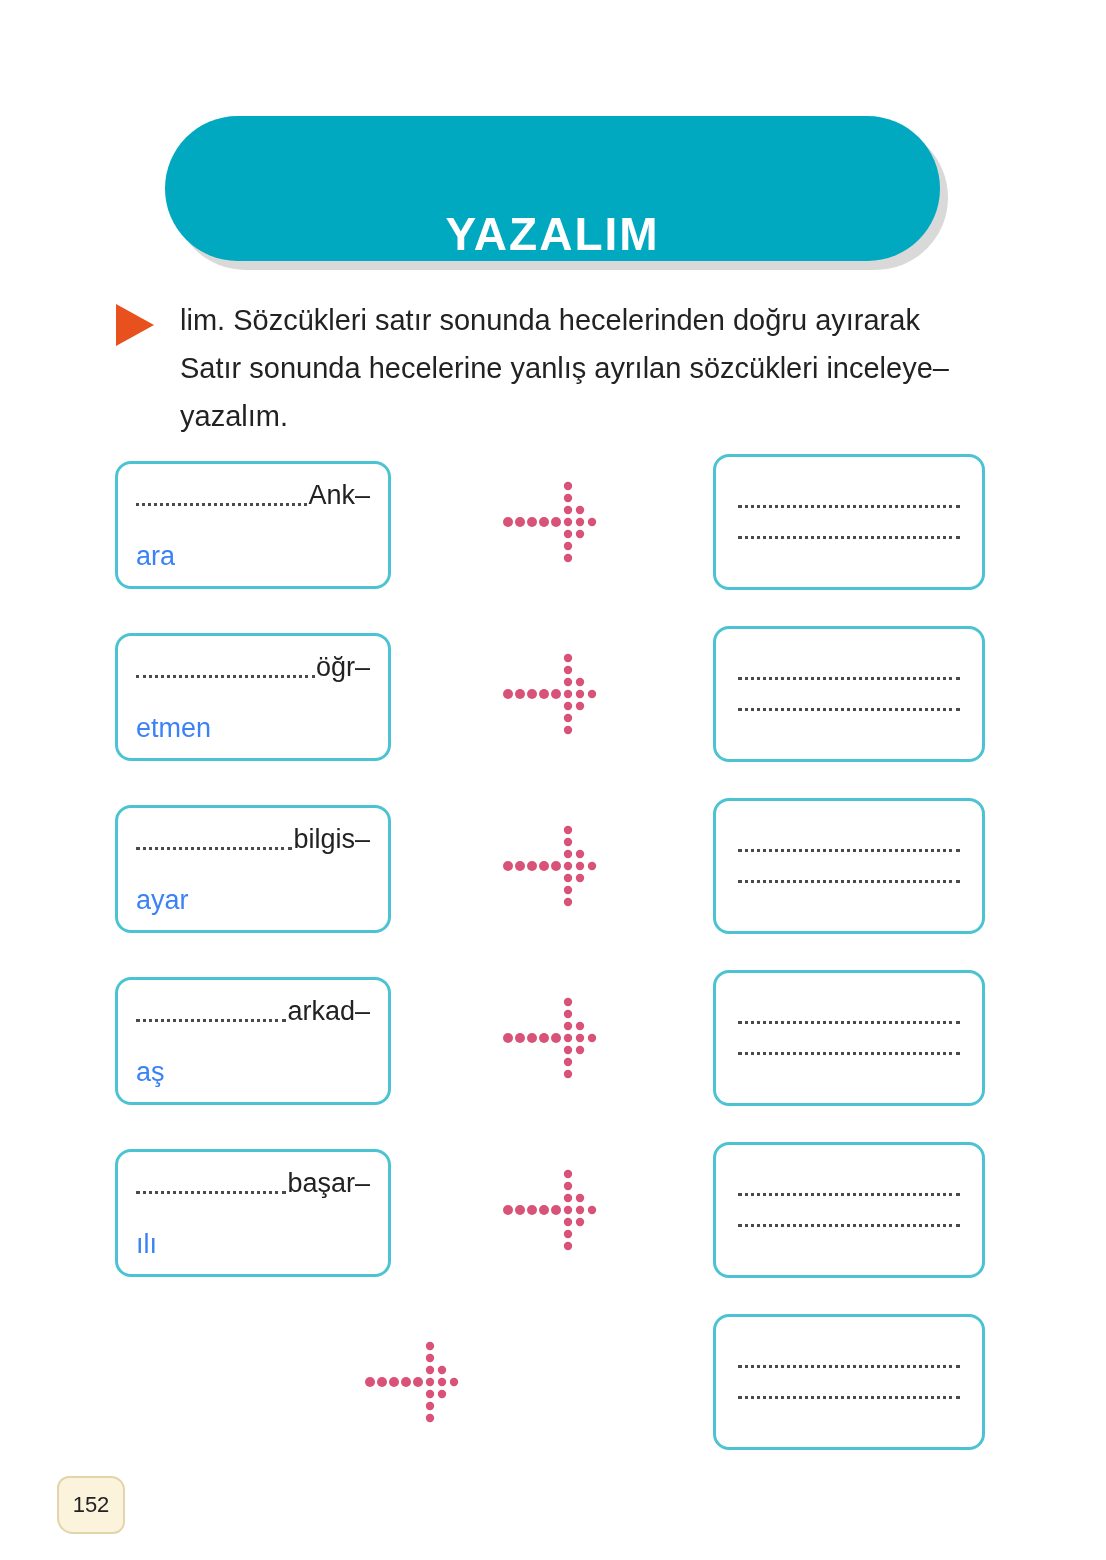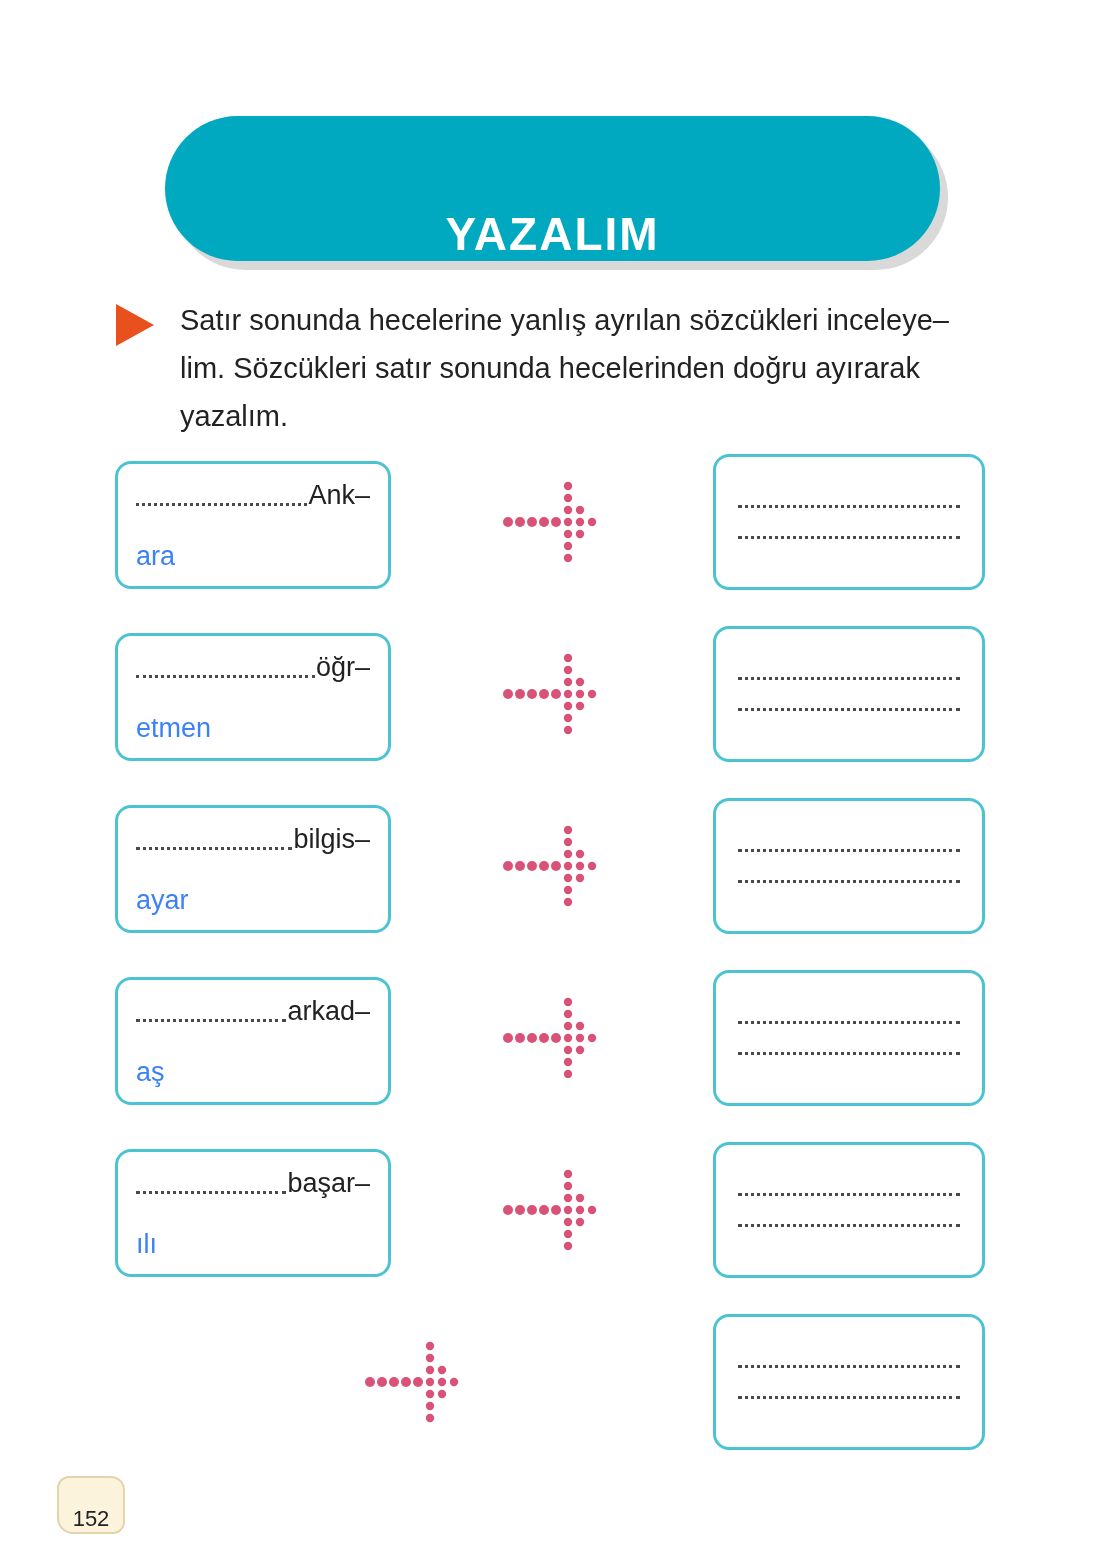--- a/index.html
+++ b/index.html
@@ -133,40 +133,40 @@
   .page-badge {
     position: absolute;
     left: 57px;
     top: 1476px;
     width: 64px;
     height: 54px;
     background: #fbf3db;
     border: 2px solid #e3d5ab;
     border-radius: 12px 14px 12px 16px;
     display: flex;
-    align-items: flex-end;
+    align-items: center;
     justify-content: center;
     font-size: 22px;
     color: #222222;
   }
 </style>
 </head>
 <body>
 
 <div class="page">
 
   <div class="title-pill">
     <span class="title-text">YAZALIM</span>
   </div>
 
   <div class="instruction">
     <div class="bullet-triangle"></div>
     <div class="instruction-text">
+      <div>lim. Sözcükleri satır sonunda hecelerinden doğru ayırarak</div>
       <div>Satır sonunda hecelerine yanlış ayrılan sözcükleri inceleye–</div>
-      <div>lim. Sözcükleri satır sonunda hecelerinden doğru ayırarak</div>
       <div>yazalım.</div>
     </div>
   </div>
 
   <div class="rows">
 
     <div class="exercise-row">
       <div class="left-box">
         <div class="fragment-line">
           <span class="leader"></span>

